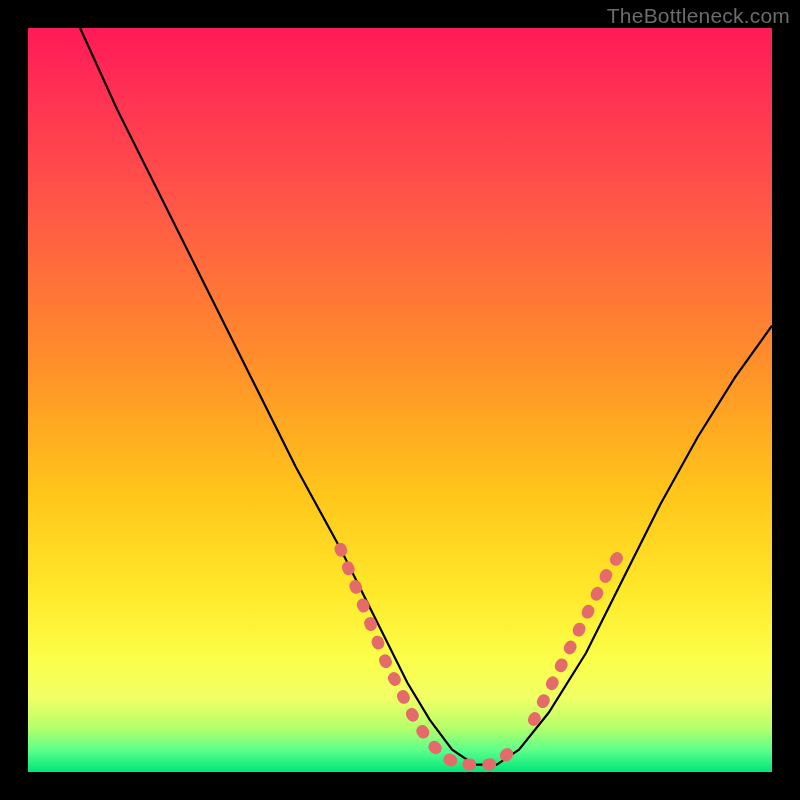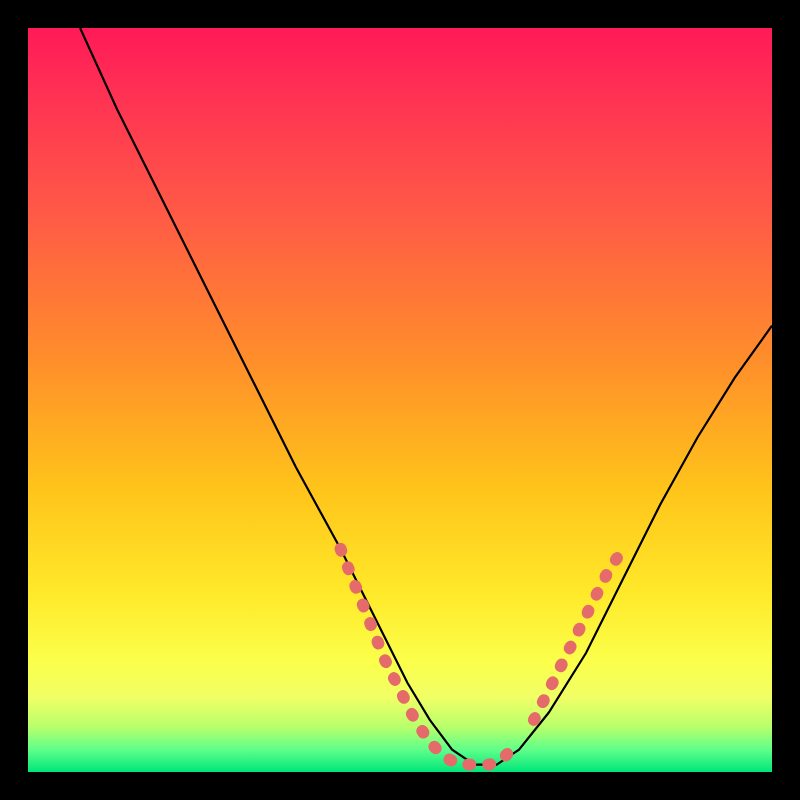--- a/index.html
+++ b/index.html
@@ -55,20 +55,21 @@
     color: #6b6b6b;
     font-size: 21px;
     letter-spacing: 0.2px;
   }
 </style>
 </head>
 <body>
 
 <div class="frame">
 
+  <div class="watermark">TheBottleneck.com</div>
 
   <div class="plot">
     <svg class="curve-svg" viewBox="0 0 744 744" preserveAspectRatio="none">
       <path d="M52.1 0.0 L89.3 81.8 L133.9 171.1 L178.6 260.4 L223.2 349.7 L267.8 439.0 L312.5 520.8 L349.7 595.2 L379.4 654.7 L401.8 691.9 L424.1 721.7 L446.4 736.6 L468.7 736.6 L491.0 721.7 L520.8 684.5 L558.0 625.0 L595.2 550.6 L632.4 476.2 L669.6 409.2 L706.8 349.7 L744.0 297.6" fill="none" stroke="#000" stroke-width="2.2"></path>
       <path d="M312.5 520.8 L327.4 558.0 L342.2 595.2 L357.1 632.4 L372.0 662.2 L386.9 691.9 L401.8 714.2 L416.6 729.1 L431.5 736.6 L446.4 736.6 L461.3 736.6 L476.2 729.1 L491.0 714.2" fill="none" stroke="#e56a6a" stroke-width="12" stroke-linecap="round" stroke-dasharray="2 18"></path>
       <path d="M505.9 691.9 L520.8 662.2 L535.7 632.4 L550.6 602.6 L565.4 572.9 L580.3 543.1 L595.2 520.8" fill="none" stroke="#e56a6a" stroke-width="12" stroke-linecap="round" stroke-dasharray="2 18"></path>
     </svg>
   </div>
 
 </div>

